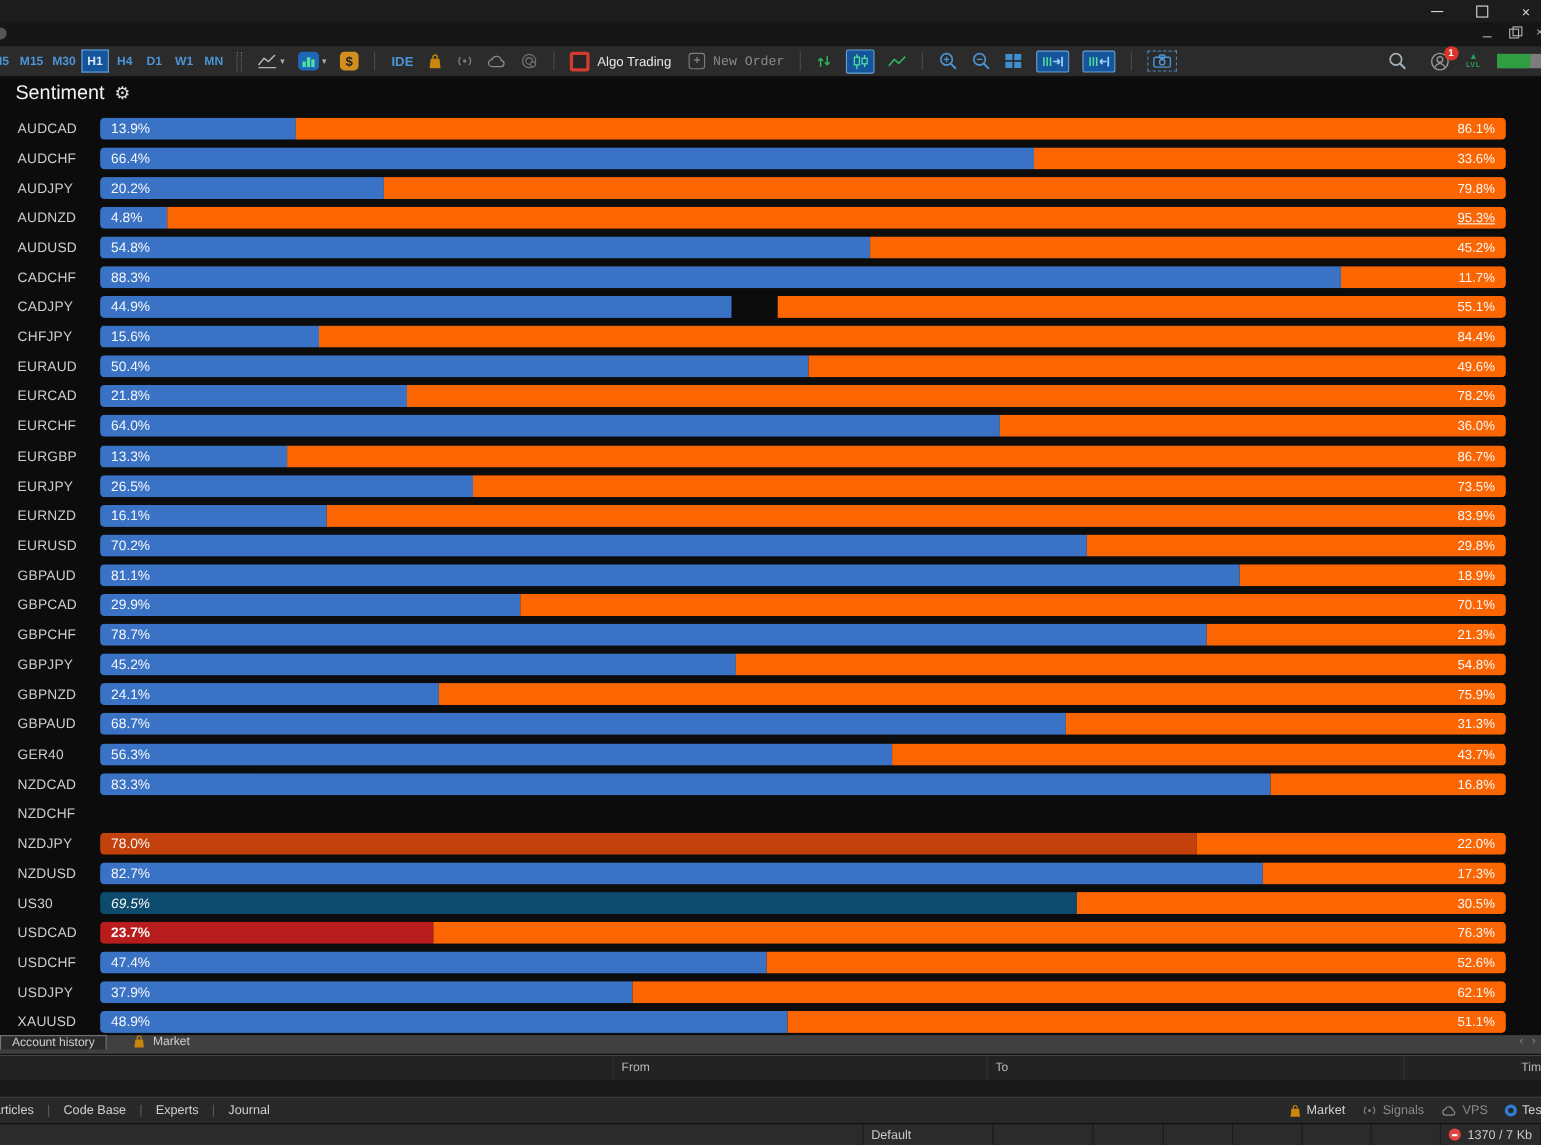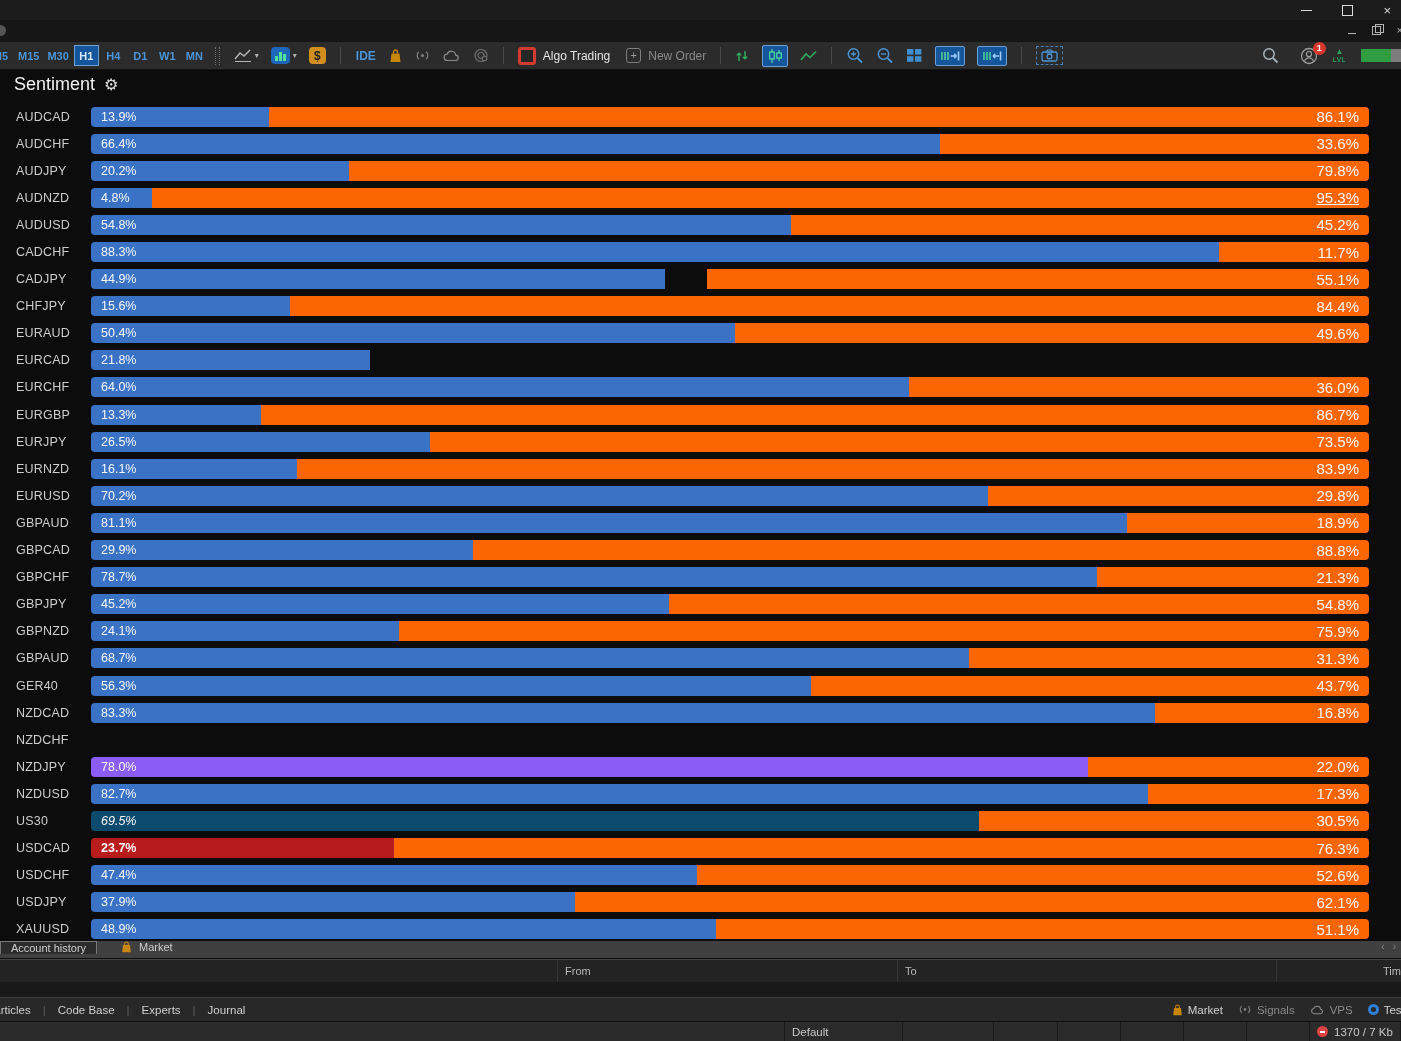--- a/index.html
+++ b/index.html
@@ -37,21 +37,21 @@
   .ticon{display:flex;align-items:center;margin:0 6px;}
   .caret{color:#b0b0b0;font-size:8px;margin-left:3px;}
   .ind-icon{width:19px;height:17px;background:#1d66b8;border-radius:4px;display:flex;align-items:flex-end;
             justify-content:center;gap:1px;padding:3px 3px;box-sizing:border-box;}
   .ind-icon i{display:block;width:3px;background:#52e09a;}
   .usd-icon{width:17px;height:17px;background:#d28f1e;border-radius:4px;color:#232323;font-weight:bold;
             font-size:12px;display:flex;align-items:center;justify-content:center;}
   .ide-label{color:#4b94d6;font-weight:bold;font-size:12px;margin:0 7px;}
   .algo-icon{width:12px;height:12px;border:3px solid #d33a30;border-radius:3px;background:#262626;box-sizing:content-box;}
   .tb-text{font-size:12px;color:#e6e6e6;margin-left:7px;}
-  .tb-text.dim{color:#8a8a8a;}
+  .tb-text.dim{color:#8a8a8a;font-family:Liberation Mono, monospace;}
   .neworder-icon{width:13px;height:13px;border:1px solid #7e7e7e;border-radius:3px;color:#9a9a9a;
                  font-size:11px;line-height:12px;text-align:center;}
   .active-box{background:#15559c;border:1px solid #6ba1d6;border-radius:2px;padding:2px 4px;display:flex;align-items:center;}
   .dash-box{border:1px dashed #4b7fb0;padding:2px 4px;display:flex;align-items:center;}
 
   .tb-right{position:absolute;right:-10px;top:42px;height:27px;display:flex;align-items:center;gap:15px;}
   .acct{position:relative;display:flex;}
   .badge{position:absolute;right:-8px;top:-5px;min-width:9px;height:13px;padding:0 2px;background:#d9372c;
          border-radius:8px;color:#fff;font-size:9px;font-weight:bold;display:flex;align-items:center;justify-content:center;}
   .lvl{display:flex;flex-direction:column;align-items:center;color:#27a35a;line-height:1;}
@@ -64,21 +64,21 @@
   .panel-title{position:absolute;left:14px;top:74px;color:#f2f2f2;font-size:18px;display:flex;align-items:center;gap:9px;}
   .gear{font-size:16px;color:#dcdcdc;font-family:"DejaVu Sans",sans-serif;}
 
   .rows{position:absolute;left:0;top:103px;width:1401px;}
   .row{height:27.1px;display:flex;align-items:center;}
   .sym{width:91px;padding-left:16px;font-size:12.5px;color:#cdcdcd;letter-spacing:.2px;box-sizing:border-box;}
   .bar{width:1278px;height:20px;display:flex;border-radius:4px;overflow:hidden;}
   .long{background:#3a73c5;display:flex;align-items:center;padding-left:10px;color:#f7f7f7;
         font-size:12.5px;box-sizing:border-box;white-space:nowrap;}
   .short{background:#fb6502;flex:1;display:flex;align-items:center;justify-content:flex-end;
-         padding-right:10px;color:#f7f7f7;font-size:15px;box-sizing:border-box;white-space:nowrap;}
+         padding-right:10px;color:#f7f7f7;font-size:12px;box-sizing:border-box;white-space:nowrap;}
 
   
   .tabrow{position:absolute;left:0;top:941px;right:0;height:17px;background:#404040;display:flex;align-items:flex-start;}
   .tab-account{width:97px;background:#2b2b2b;border:1px solid #787878;border-bottom:none;color:#cfcfcf;
                font-size:11px;display:flex;align-items:center;justify-content:center;box-sizing:border-box;}
   .tab-market{display:flex;align-items:center;gap:7px;color:#cfcfcf;font-size:11px;padding:0 14px;margin-left:10px;}
   .tab-arrows{margin-left:auto;display:flex;gap:8px;color:#8a8a8a;font-size:10px;align-items:center;padding-right:5px;}
 
   .hist-header{position:absolute;left:0;top:959px;right:0;height:23px;background:#232323;
                border-top:1px solid #454545;box-sizing:border-box;}
@@ -365,20 +365,21 @@
       <div class="bar">
         <div class="long" style="width: 50.4%; background: rgb(58, 115, 197);">50.4%</div>
         <div class="short" style="background: rgb(251, 101, 2);">49.6%</div>
       </div>
     </div>
 
     <div class="row">
       <div class="sym">EURCAD</div>
       <div class="bar">
         <div class="long" style="width: 21.8%; background: rgb(58, 115, 197);">21.8%</div>
+        <div class="short" style="background: rgb(251, 101, 2);">78.2%</div>
       </div>
     </div>
 
     <div class="row">
       <div class="sym">EURCHF</div>
       <div class="bar">
         <div class="long" style="width: 64%; background: rgb(58, 115, 197);">64.0%</div>
         <div class="short" style="background: rgb(251, 101, 2);">36.0%</div>
       </div>
     </div>
@@ -420,21 +421,21 @@
       <div class="bar">
         <div class="long" style="width: 81.1%; background: rgb(58, 115, 197);">81.1%</div>
         <div class="short" style="background: rgb(251, 101, 2);">18.9%</div>
       </div>
     </div>
 
     <div class="row">
       <div class="sym">GBPCAD</div>
       <div class="bar">
         <div class="long" style="width: 29.9%; background: rgb(58, 115, 197);">29.9%</div>
-        <div class="short" style="background: rgb(251, 101, 2);">88.8%</div>
+        <div class="short" style="background: rgb(251, 101, 2);">70.1%</div>
       </div>
     </div>
 
     <div class="row">
       <div class="sym">GBPCHF</div>
       <div class="bar">
         <div class="long" style="width: 78.7%; background: rgb(58, 115, 197);">78.7%</div>
         <div class="short" style="background: rgb(251, 101, 2);">21.3%</div>
       </div>
     </div>
@@ -479,21 +480,21 @@
       </div>
     </div>
 
     <div class="row">
       <div class="sym">NZDCHF</div>
     </div>
 
     <div class="row">
       <div class="sym">NZDJPY</div>
       <div class="bar">
-        <div class="long" style="width: 78%; background: #8b5cf6;">78.0%</div>
+        <div class="long" style="width: 78%; background: #c2410c;">78.0%</div>
         <div class="short" style="background: rgb(251, 101, 2);">22.0%</div>
       </div>
     </div>
 
     <div class="row">
       <div class="sym">NZDUSD</div>
       <div class="bar">
         <div class="long" style="width: 82.7%; background: rgb(58, 115, 197);">82.7%</div>
         <div class="short" style="background: rgb(251, 101, 2);">17.3%</div>
       </div>

